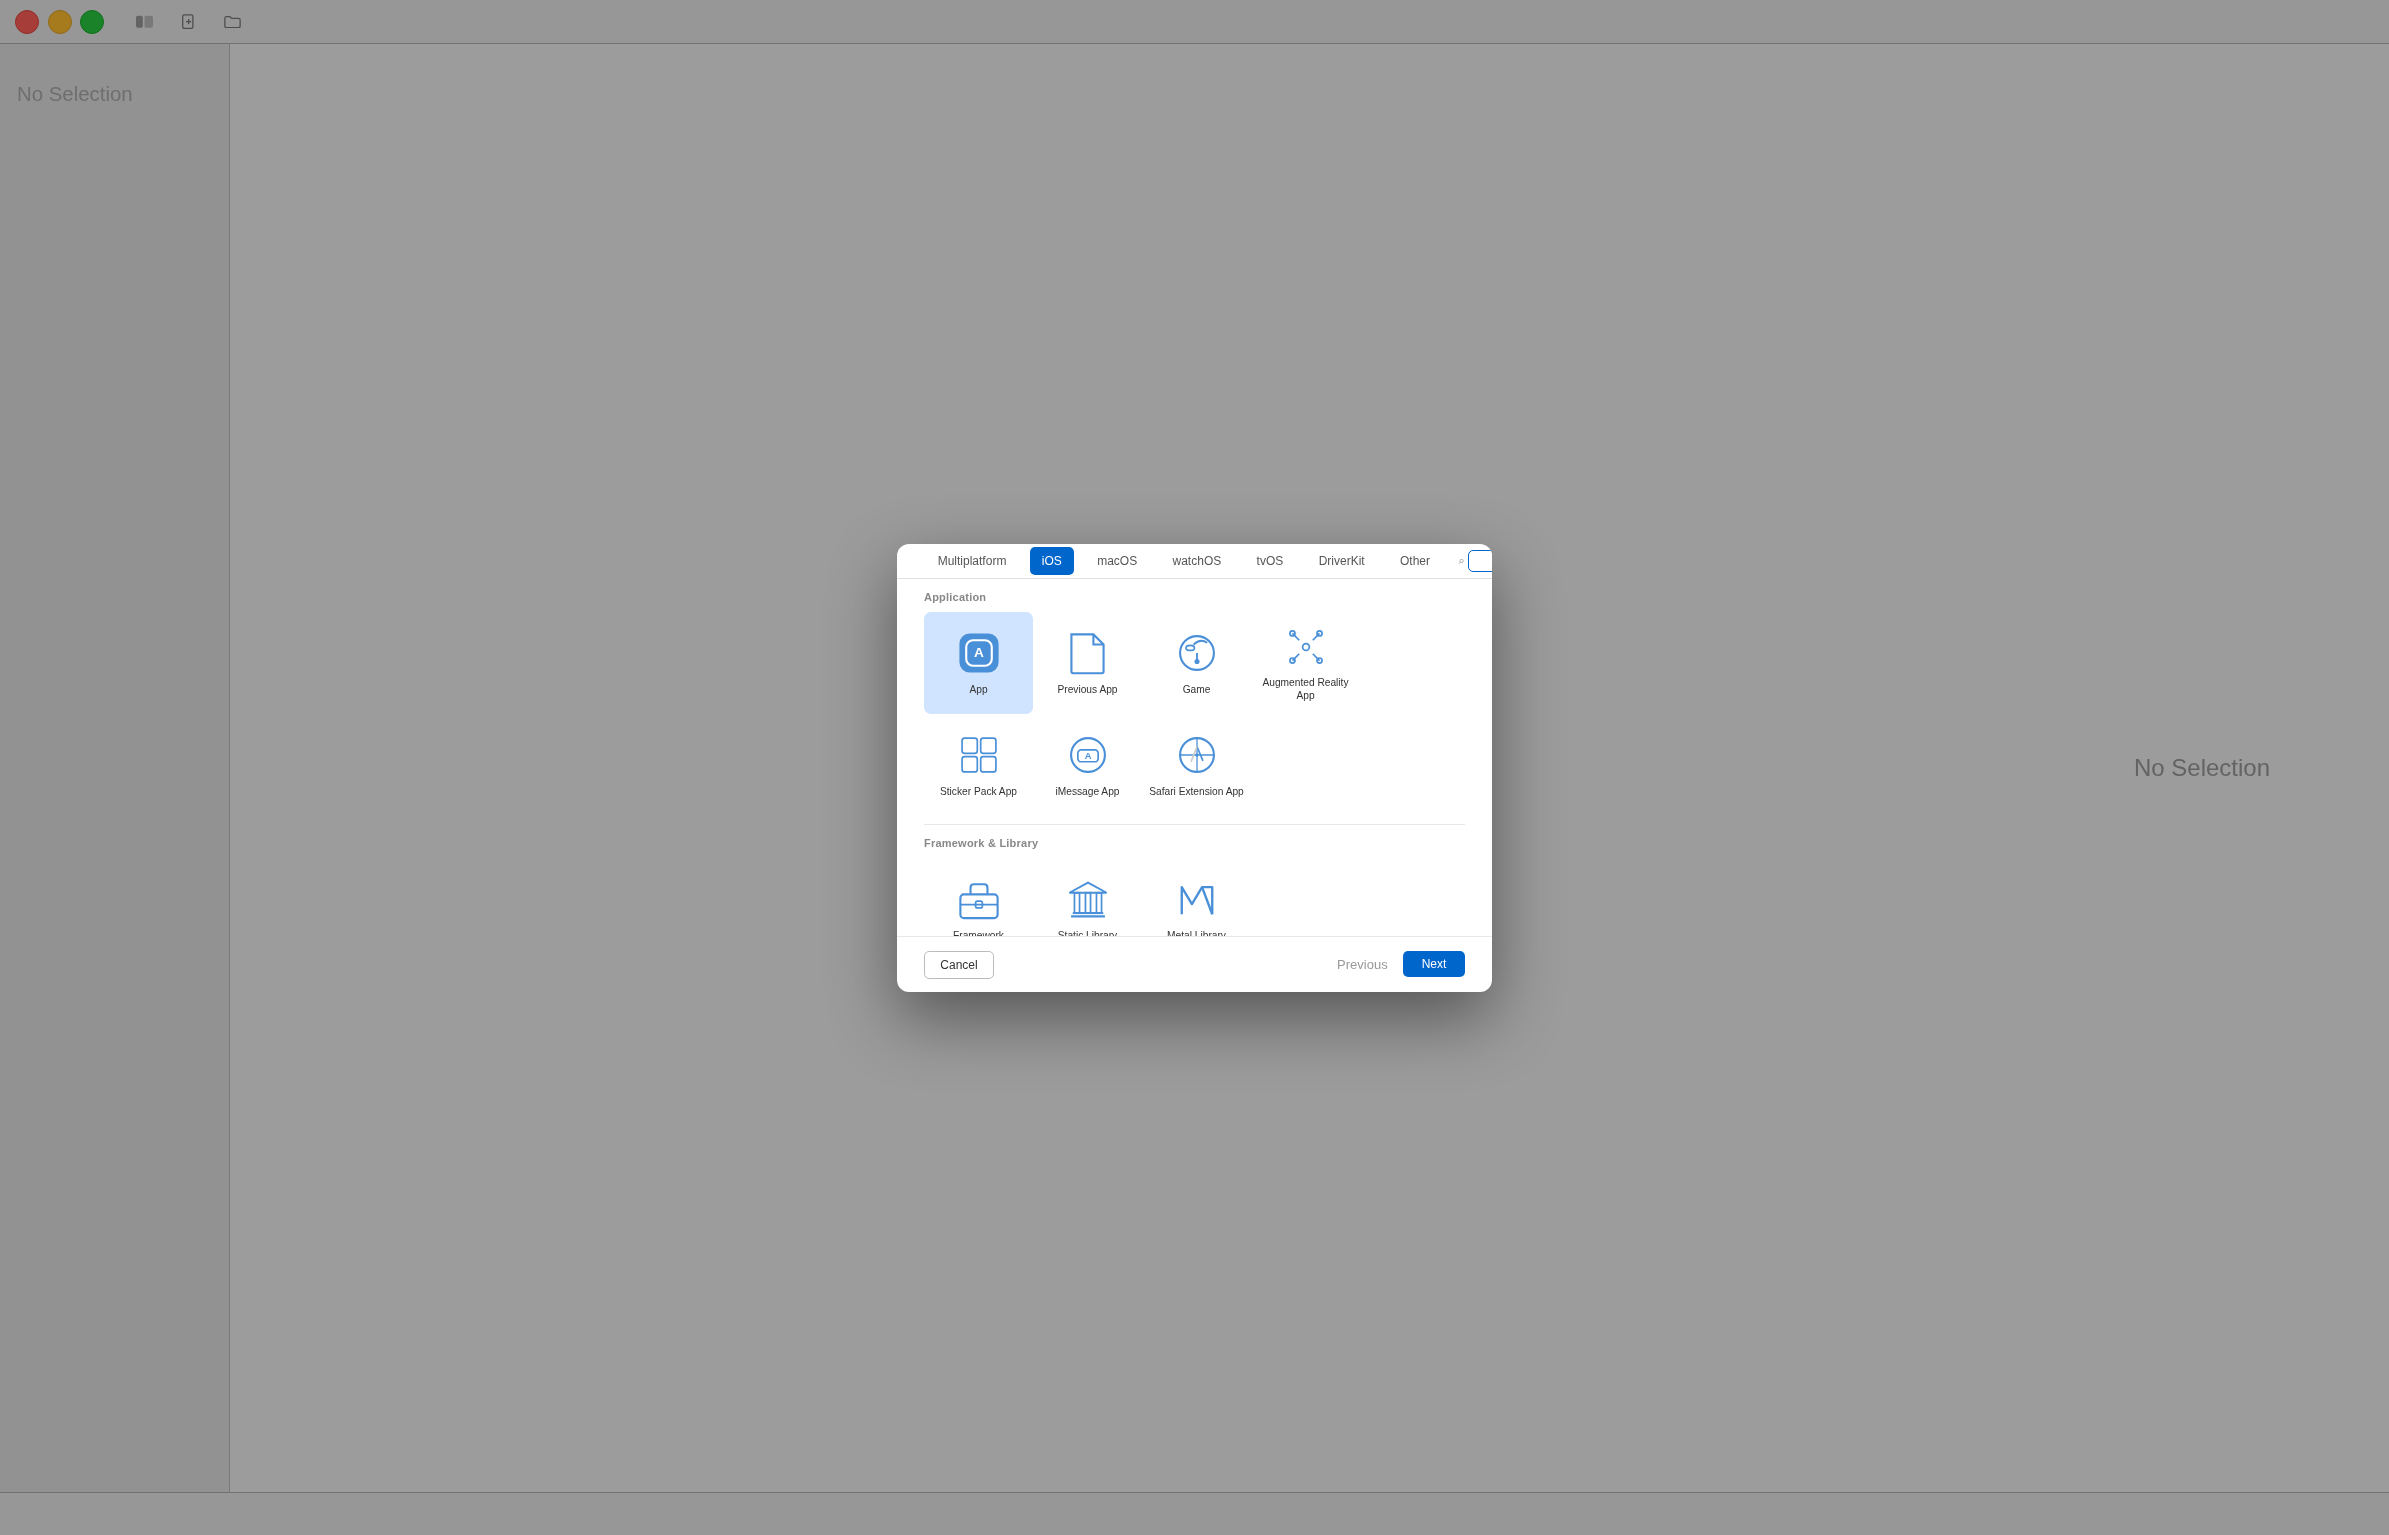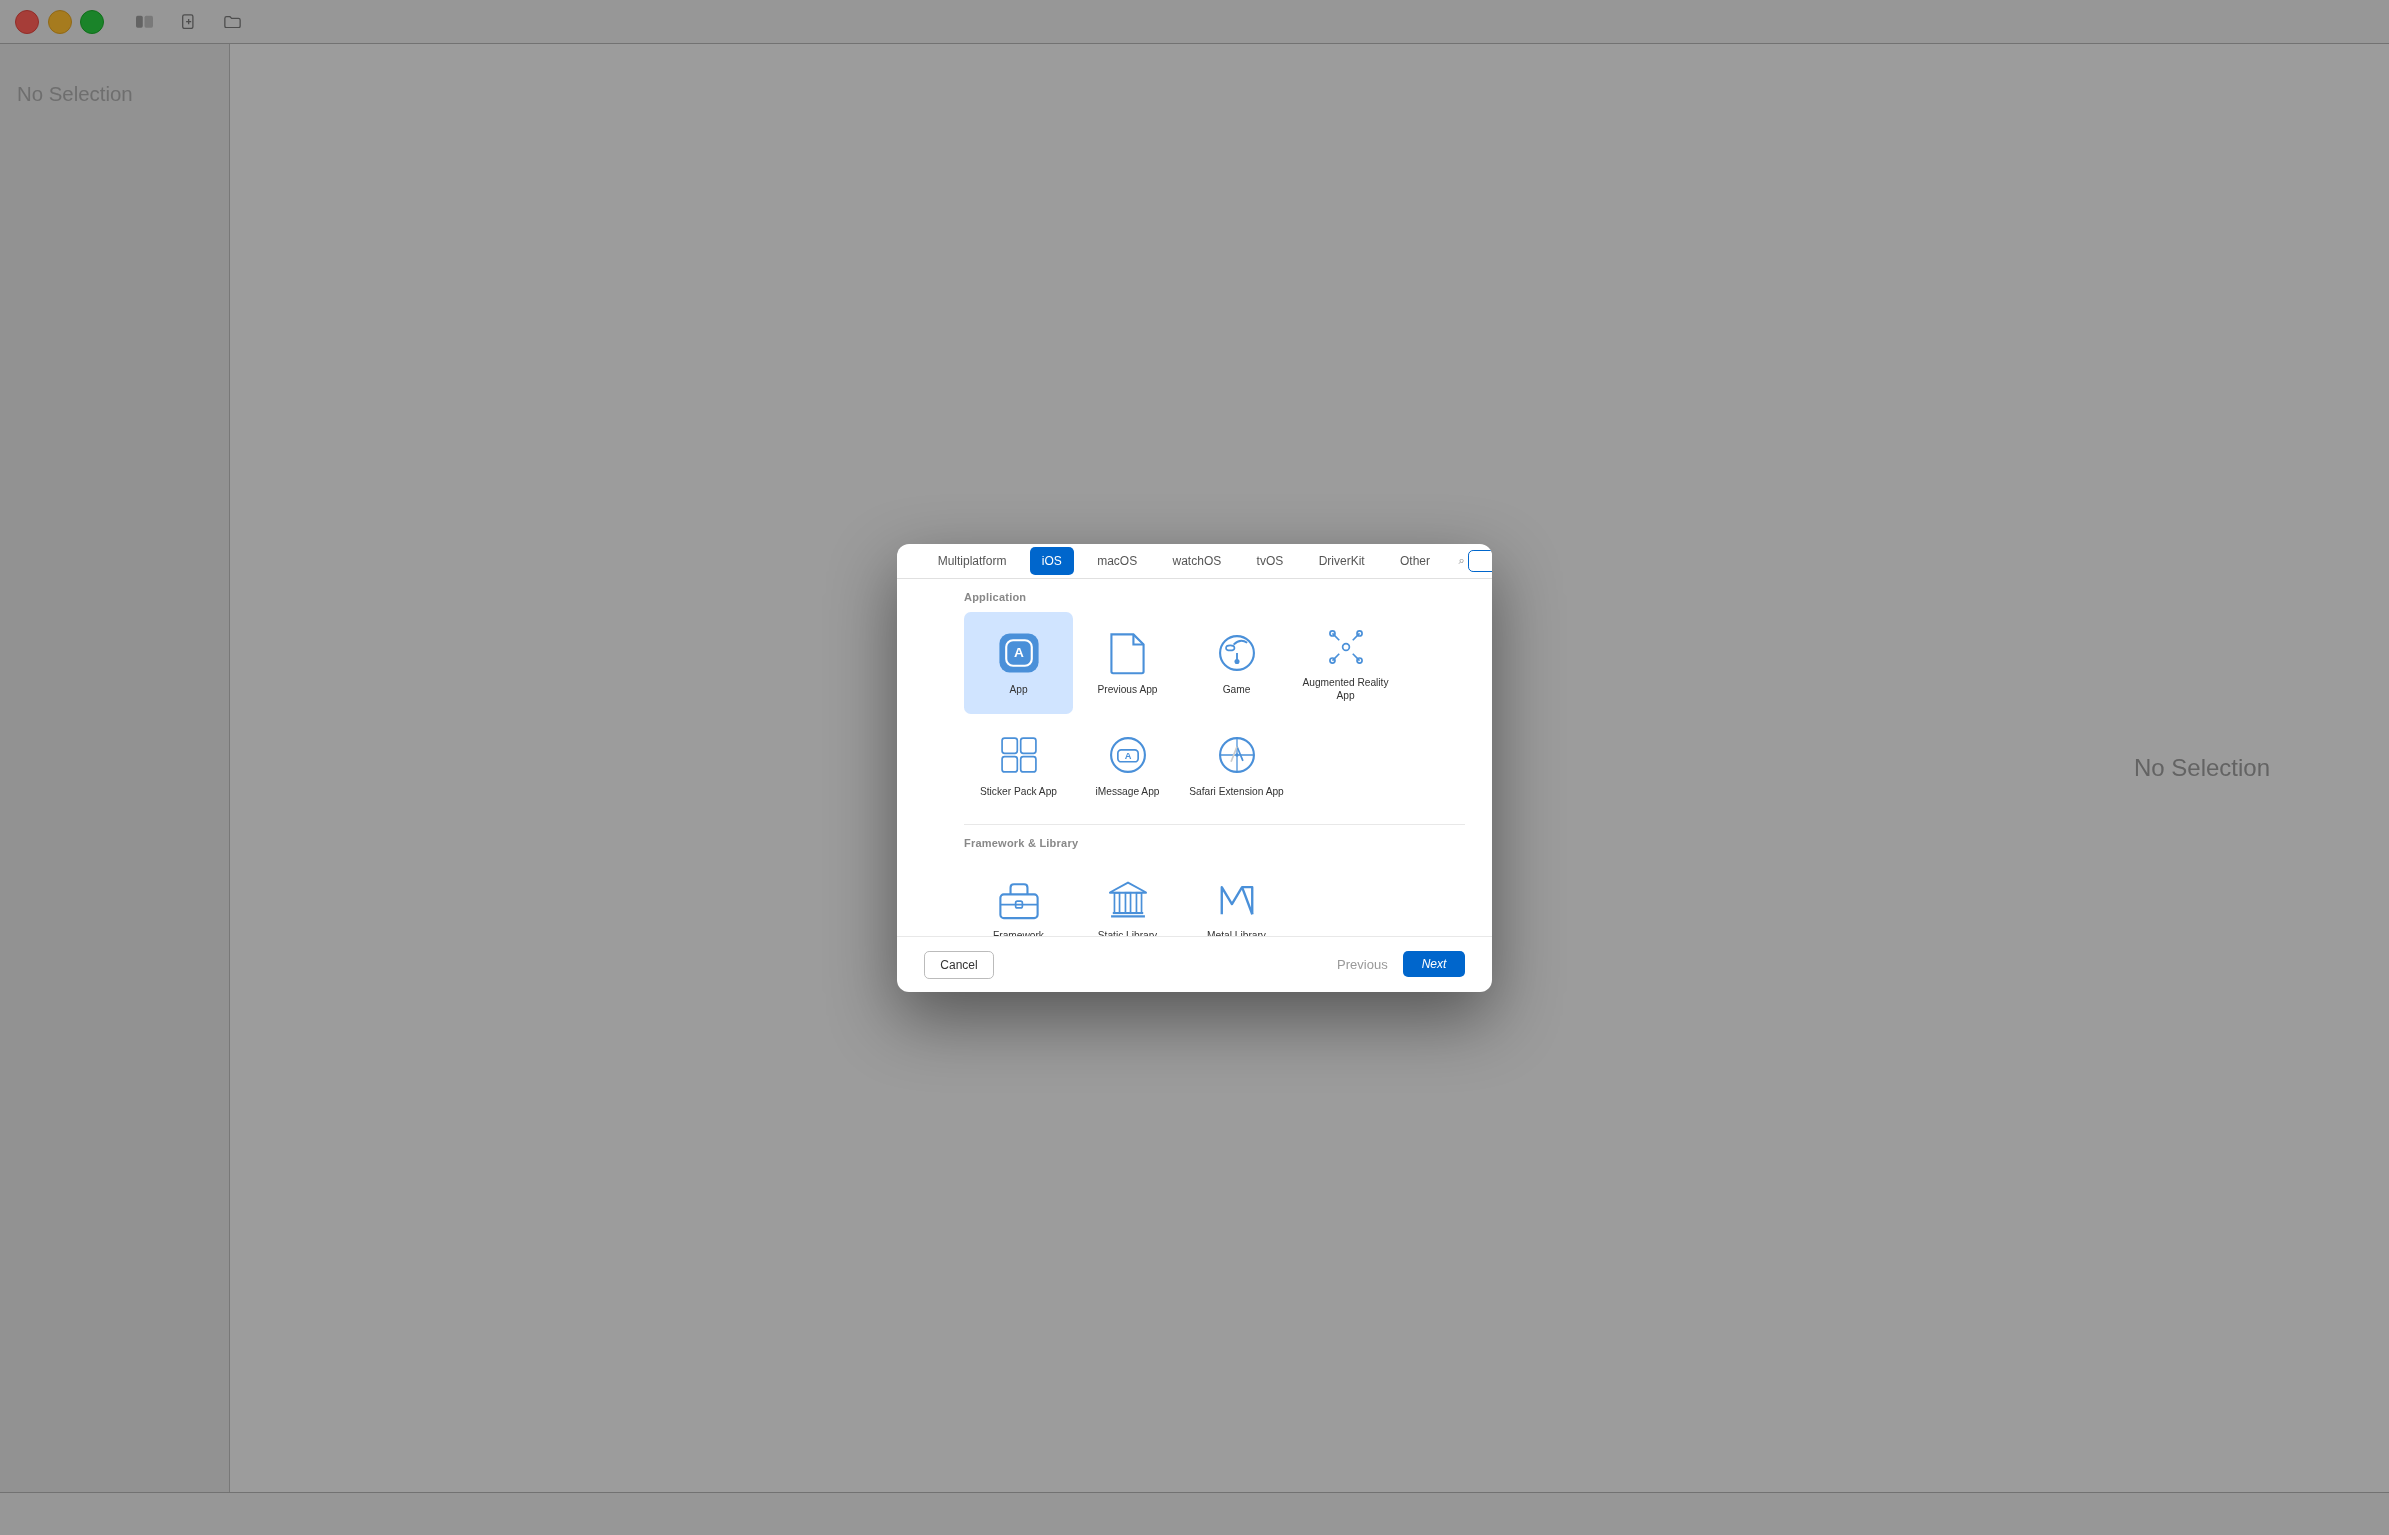--- a/index.html
+++ b/index.html
@@ -184,21 +184,20 @@
       color: #888;
       font-size: 11px;
     }
 
     
     .modal-content {
       padding: 0 27px;
       height: 357px;
       overflow-y: auto;
       position: relative;
-      margin-left: 40px;
     }
 
     
     .modal-content::-webkit-scrollbar {
       width: 8.5px;
     }
     .modal-content::-webkit-scrollbar-track {
       background: #f0f0f0;
     }
     .modal-content::-webkit-scrollbar-thumb {
@@ -291,21 +290,20 @@
 
     .btn-next {
       background: #0066cc;
       border: none;
       border-radius: 5.1px;
       padding: 6px 18.7px;
       font-size: 12px;
       color: #fff;
       cursor: pointer;
       font-weight: 500;
-      font-style: italic;
     }
 
     
     svg {
       display: block;
     }
 
     .no-selection-main {
       color: #aaa;
       font-size: 20.4px;

